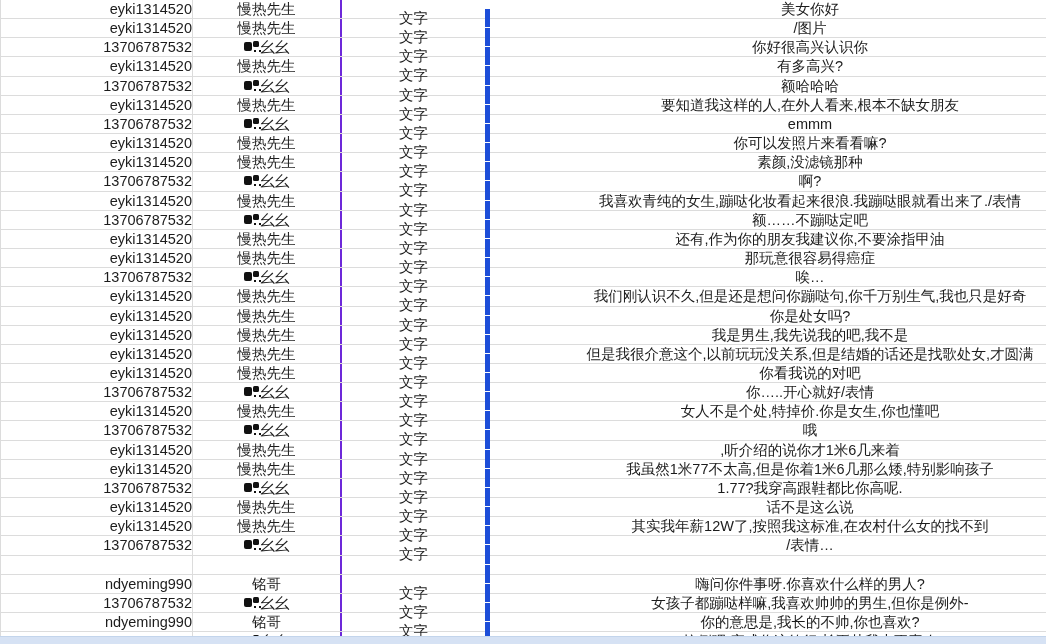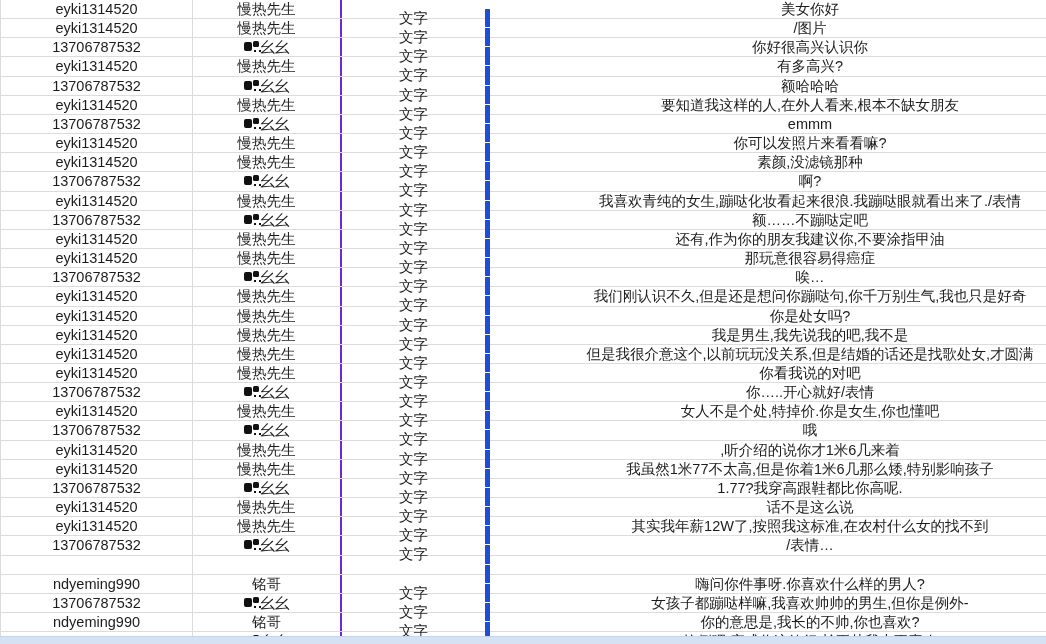--- a/index.html
+++ b/index.html
@@ -21,21 +21,21 @@
     align-items:center;
   }
   .cell{
     box-sizing:border-box;
     height:100%;
     line-height:18px;
     text-align:center;
     white-space:nowrap;
     overflow:hidden;
   }
-  .c-account{width:193px;border-left:1px solid #dcdcdc;border-right:1px solid #dcdcdc;}
+  .c-account{width:193px;border-left:1px solid #dcdcdc;border-right:1px solid #dcdcdc;text-align:right;}
   .c-nick{width:149px;border-right:2px solid #6d28d9;}
   .c-type{width:148px;border-right:5px solid #1d4ed8;margin-top:18px;}
   .c-msg{width:640px;}
   .emoji-icon{
     display:inline-block;width:16px;height:12px;position:relative;
     margin-right:1px;vertical-align:-1px;
   }
   .emoji-icon::before{
     content:"";position:absolute;left:0;top:1px;width:8px;height:9px;
     background:#111;border-radius:2px;

